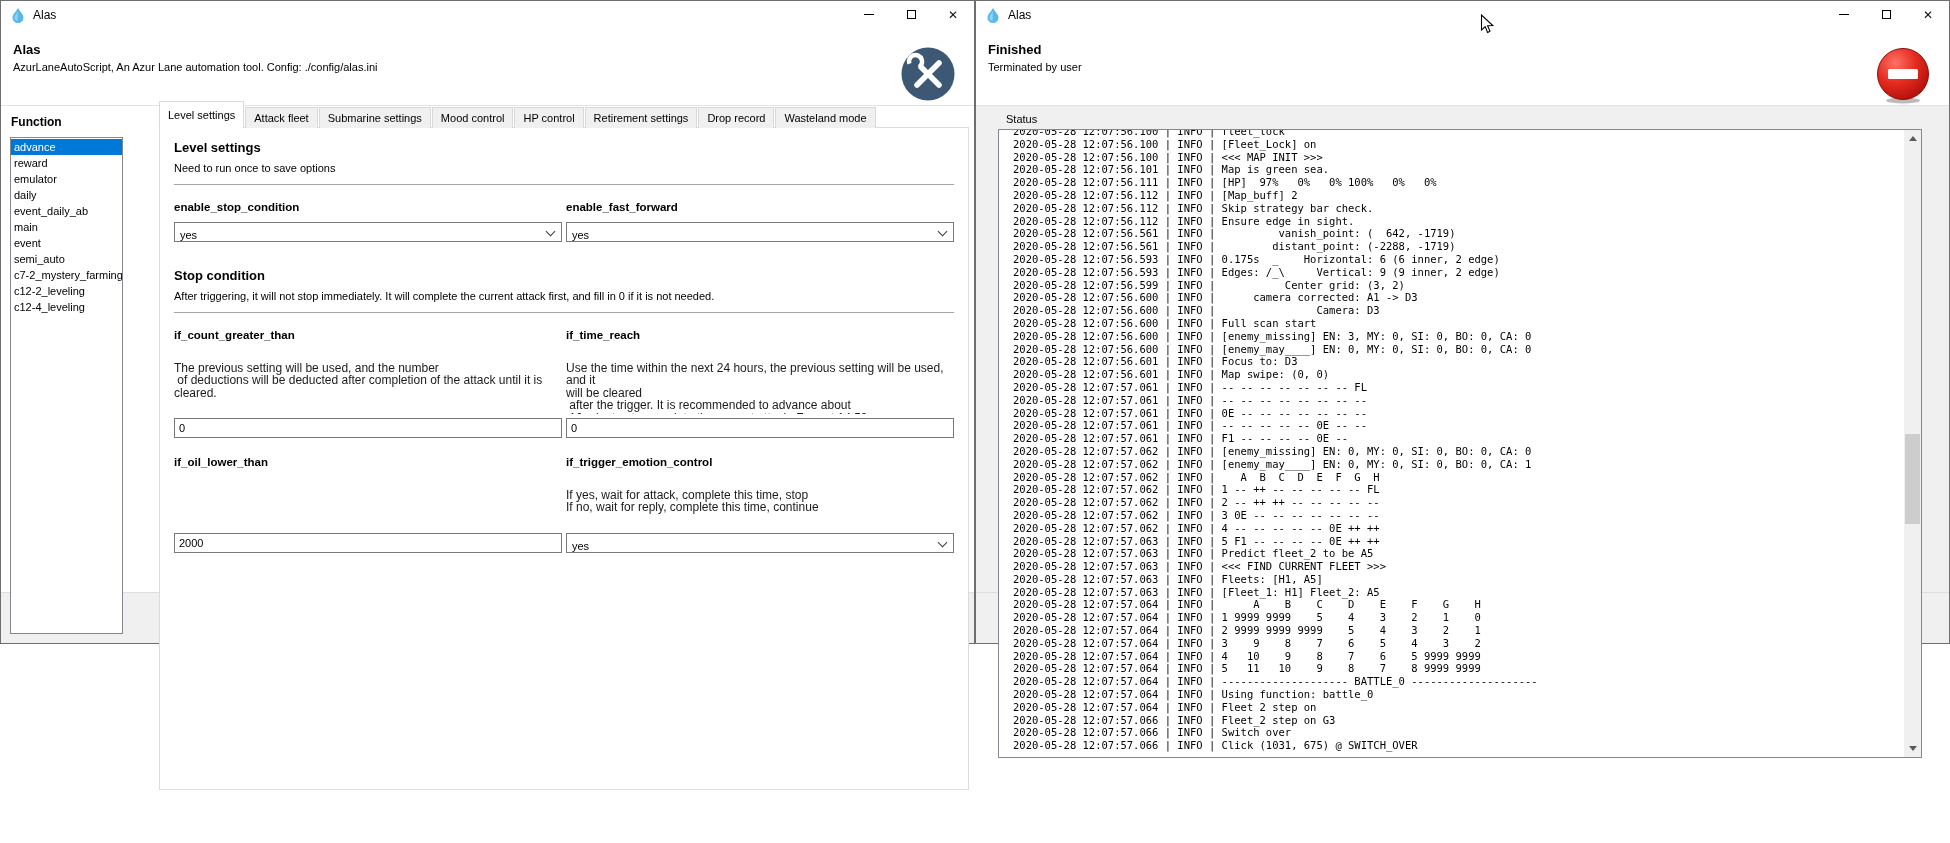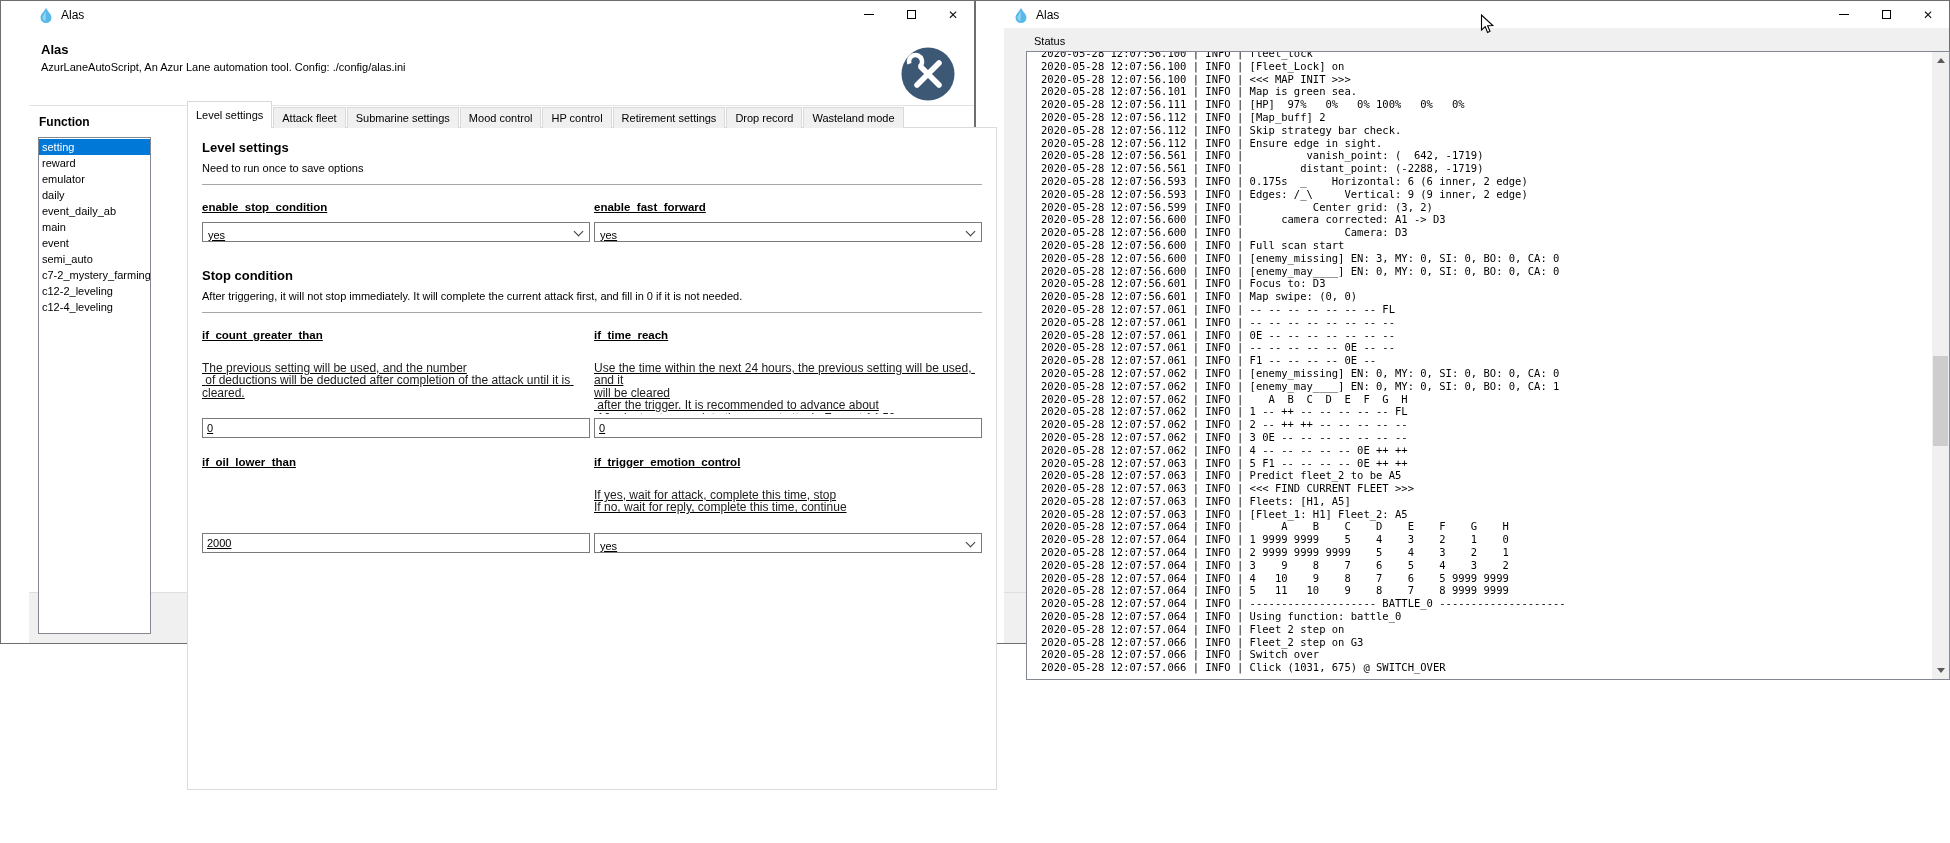--- a/index.html
+++ b/index.html
@@ -1,18 +1,18 @@
 <!DOCTYPE html>
 <html><head>
 <meta charset="utf-8">
 <style>
   html,body{margin:0;padding:0;background:#ffffff;}
   *{box-sizing:border-box;}
   .desktop{position:relative;width:1950px;height:843px;display:flex;font-family:"Liberation Sans",sans-serif;color:#000;background:#fff;}
-  .window{width:975px;height:644px;border:1px solid #6e6e6e;background:#fff;display:flex;flex-direction:column;position:relative;padding-left:28px;}
+  .window{width:975px;height:644px;border:1px solid #6e6e6e;background:#fff;display:flex;flex-direction:column;position:relative;}
 
   
   .titlebar{height:27px;flex:0 0 27px;display:flex;align-items:center;padding-left:9px;background:#fff;}
   .app-icon{width:16px;height:16px;display:inline-block;}
   .titlebar-title{font-size:12px;margin-left:7px;}
   .caption-buttons{margin-left:auto;display:flex;height:100%;}
   .cap-btn{width:42px;height:100%;display:flex;align-items:center;justify-content:center;color:#111;}
   .glyph-min{width:10px;height:1px;background:#000;}
   .glyph-max{width:9px;height:9px;border:1px solid #000;}
   .glyph-close{font-size:12px;line-height:1;}
@@ -35,21 +35,21 @@
 
   
   .tabbar{position:absolute;left:158px;top:0;height:22px;display:flex;align-items:flex-end;z-index:3;}
   .tab{height:21px;padding:4px 8px 0 8px;font-size:11px;background:#f0f0f0;border:1px solid #d9d9d9;border-bottom:none;margin-right:1px;white-space:nowrap;}
   .tab.active{height:27px;padding-top:7px;background:#fff;position:relative;z-index:4;}
   .content-panel{position:absolute;left:158px;top:21px;width:810px;height:663px;border:1px solid #dcdcdc;background:#fff;z-index:1;overflow:hidden;}
   .sec-heading{font-size:13px;font-weight:700;margin:26px 14px 0 14px;}
   .sec-heading.first{margin-top:12px;}
   .sec-desc{font-size:11px;margin:7px 14px 0 14px;}
   .hr{height:1px;background:#a6a6a6;margin:10px 14px 0 14px;}
-  .frow{display:flex;gap:4px;margin:16px 14px 0 14px;text-decoration:underline;}
+  .frow{display:flex;gap:4px;margin:16px 14px 0 14px;}
   .frow.tight{margin-top:18px;}
   .fcol{flex:1;min-width:0;}
   .field-label{font-size:11.5px;font-weight:700;}
   .help-block{margin-top:21px;font-size:12px;line-height:12.4px;white-space:pre-wrap;color:#1b1b1b;overflow:hidden;}
   .h52{height:52px;}
   .h40{height:40px;}
   .combobox{margin-top:9px;height:20px;border:1px solid #7a7a7a;background:#fff;position:relative;display:flex;align-items:flex-end;padding:0 20px 0 5px;font-size:11px;}
   .combo-arrow{position:absolute;right:7px;top:5px;width:7px;height:7px;border-right:1.4px solid #3c3c3c;border-bottom:1.4px solid #3c3c3c;transform:rotate(45deg);}
   .textbox{margin-top:9px;width:100%;height:20px;border:1px solid #7a7a7a;background:#fff;font-family:"Liberation Sans",sans-serif;font-size:11px;padding:0 4px;display:block;}
   .mt4{margin-top:4px;}
@@ -109,21 +109,21 @@
           <line x1="21" y1="21" x2="39" y2="39" stroke="#fff" stroke-width="5.5" stroke-linecap="round"></line>
           <line x1="39" y1="17" x2="17" y2="39" stroke="#fff" stroke-width="5.5" stroke-linecap="round"></line>
           <circle cx="15.5" cy="15.5" r="6.5" fill="none" stroke="#fff" stroke-width="4.5" stroke-dasharray="28 13" transform="rotate(160 15.5 15.5)"></circle>
         </svg>
       </div>
     </div>
 
     <div class="win-body">
       <div class="sidebar-title">Function</div>
       <div class="function-list" id="function-list">
-          <div class="side-item selected">setting</div>
+          <div class="side-item selected">advance</div>
           <div class="side-item">reward</div>
           <div class="side-item">emulator</div>
           <div class="side-item">daily</div>
           <div class="side-item">event_daily_ab</div>
           <div class="side-item">main</div>
           <div class="side-item">event</div>
           <div class="side-item">semi_auto</div>
           <div class="side-item">c7-2_mystery_farming</div>
           <div class="side-item">c12-2_leveling</div>
           <div class="side-item">c12-4_leveling</div>
@@ -219,20 +219,38 @@
           </div>
         <div class="cap-btn">
             <span class="glyph-max"></span>
           </div>
         <div class="cap-btn">
             <span class="glyph-close">✕</span>
           </div>
       </div>
     </div>
 
+    <div class="app-header">
+      <div class="header-title">Finished</div>
+      <div class="header-sub">Terminated by user</div>
+      <div class="badge">
+        <svg width="56" height="58" viewBox="0 0 56 58">
+          <defs>
+            <radialGradient id="rg" cx="35%" cy="28%" r="80%">
+              <stop offset="0" stop-color="#ff7165"></stop>
+              <stop offset="0.5" stop-color="#e52b20"></stop>
+              <stop offset="1" stop-color="#ad0d09"></stop>
+            </radialGradient>
+          </defs>
+          <ellipse cx="28" cy="54.5" rx="17" ry="3" fill="rgba(60,60,60,0.35)"></ellipse>
+          <circle cx="28" cy="28" r="25.5" fill="url(#rg)" stroke="#8f100c" stroke-width="1"></circle>
+          <rect x="13" y="23" width="30" height="10" rx="1.5" fill="#ffffff"></rect>
+        </svg>
+      </div>
+    </div>
 
     <div class="win-body gray">
       <div class="status-label">Status</div>
       <div class="log-box">
         <div class="log-content" id="log-content"><div class="log-line">2020-05-28 12:07:56.100 | INFO | fleet_lock</div><div class="log-line">2020-05-28 12:07:56.100 | INFO | [Fleet_Lock] on</div><div class="log-line">2020-05-28 12:07:56.100 | INFO | &lt;&lt;&lt; MAP INIT &gt;&gt;&gt;</div><div class="log-line">2020-05-28 12:07:56.101 | INFO | Map is green sea.</div><div class="log-line">2020-05-28 12:07:56.111 | INFO | [HP]  97%   0%   0% 100%   0%   0%</div><div class="log-line">2020-05-28 12:07:56.112 | INFO | [Map_buff] 2</div><div class="log-line">2020-05-28 12:07:56.112 | INFO | Skip strategy bar check.</div><div class="log-line">2020-05-28 12:07:56.112 | INFO | Ensure edge in sight.</div><div class="log-line">2020-05-28 12:07:56.561 | INFO |          vanish_point: (  642, -1719)</div><div class="log-line">2020-05-28 12:07:56.561 | INFO |         distant_point: (-2288, -1719)</div><div class="log-line">2020-05-28 12:07:56.593 | INFO | 0.175s  _    Horizontal: 6 (6 inner, 2 edge)</div><div class="log-line">2020-05-28 12:07:56.593 | INFO | Edges: /_\     Vertical: 9 (9 inner, 2 edge)</div><div class="log-line">2020-05-28 12:07:56.599 | INFO |           Center grid: (3, 2)</div><div class="log-line">2020-05-28 12:07:56.600 | INFO |      camera corrected: A1 -&gt; D3</div><div class="log-line">2020-05-28 12:07:56.600 | INFO |                Camera: D3</div><div class="log-line">2020-05-28 12:07:56.600 | INFO | Full scan start</div><div class="log-line">2020-05-28 12:07:56.600 | INFO | [enemy_missing] EN: 3, MY: 0, SI: 0, BO: 0, CA: 0</div><div class="log-line">2020-05-28 12:07:56.600 | INFO | [enemy_may____] EN: 0, MY: 0, SI: 0, BO: 0, CA: 0</div><div class="log-line">2020-05-28 12:07:56.601 | INFO | Focus to: D3</div><div class="log-line">2020-05-28 12:07:56.601 | INFO | Map swipe: (0, 0)</div><div class="log-line">2020-05-28 12:07:57.061 | INFO | -- -- -- -- -- -- -- FL</div><div class="log-line">2020-05-28 12:07:57.061 | INFO | -- -- -- -- -- -- -- --</div><div class="log-line">2020-05-28 12:07:57.061 | INFO | 0E -- -- -- -- -- -- --</div><div class="log-line">2020-05-28 12:07:57.061 | INFO | -- -- -- -- -- 0E -- --</div><div class="log-line">2020-05-28 12:07:57.061 | INFO | F1 -- -- -- -- 0E --</div><div class="log-line">2020-05-28 12:07:57.062 | INFO | [enemy_missing] EN: 0, MY: 0, SI: 0, BO: 0, CA: 0</div><div class="log-line">2020-05-28 12:07:57.062 | INFO | [enemy_may____] EN: 0, MY: 0, SI: 0, BO: 0, CA: 1</div><div class="log-line">2020-05-28 12:07:57.062 | INFO |    A  B  C  D  E  F  G  H</div><div class="log-line">2020-05-28 12:07:57.062 | INFO | 1 -- ++ -- -- -- -- -- FL</div><div class="log-line">2020-05-28 12:07:57.062 | INFO | 2 -- ++ ++ -- -- -- -- --</div><div class="log-line">2020-05-28 12:07:57.062 | INFO | 3 0E -- -- -- -- -- -- --</div><div class="log-line">2020-05-28 12:07:57.062 | INFO | 4 -- -- -- -- -- 0E ++ ++</div><div class="log-line">2020-05-28 12:07:57.063 | INFO | 5 F1 -- -- -- -- 0E ++ ++</div><div class="log-line">2020-05-28 12:07:57.063 | INFO | Predict fleet_2 to be A5</div><div class="log-line">2020-05-28 12:07:57.063 | INFO | &lt;&lt;&lt; FIND CURRENT FLEET &gt;&gt;&gt;</div><div class="log-line">2020-05-28 12:07:57.063 | INFO | Fleets: [H1, A5]</div><div class="log-line">2020-05-28 12:07:57.063 | INFO | [Fleet_1: H1] Fleet_2: A5</div><div class="log-line">2020-05-28 12:07:57.064 | INFO |      A    B    C    D    E    F    G    H</div><div class="log-line">2020-05-28 12:07:57.064 | INFO | 1 9999 9999    5    4    3    2    1    0</div><div class="log-line">2020-05-28 12:07:57.064 | INFO | 2 9999 9999 9999    5    4    3    2    1</div><div class="log-line">2020-05-28 12:07:57.064 | INFO | 3    9    8    7    6    5    4    3    2</div><div class="log-line">2020-05-28 12:07:57.064 | INFO | 4   10    9    8    7    6    5 9999 9999</div><div class="log-line">2020-05-28 12:07:57.064 | INFO | 5   11   10    9    8    7    8 9999 9999</div><div class="log-line">2020-05-28 12:07:57.064 | INFO | -------------------- BATTLE_0 --------------------</div><div class="log-line">2020-05-28 12:07:57.064 | INFO | Using function: battle_0</div><div class="log-line">2020-05-28 12:07:57.064 | INFO | Fleet 2 step on</div><div class="log-line">2020-05-28 12:07:57.066 | INFO | Fleet_2 step on G3</div><div class="log-line">2020-05-28 12:07:57.066 | INFO | Switch over</div><div class="log-line">2020-05-28 12:07:57.066 | INFO | Click (1031, 675) @ SWITCH_OVER</div></div>
         <div class="scrollbar">
           <div class="sb-arrow sb-up">
               <span class="tri-up"></span>
             </div>
           <div class="sb-thumb"></div>

